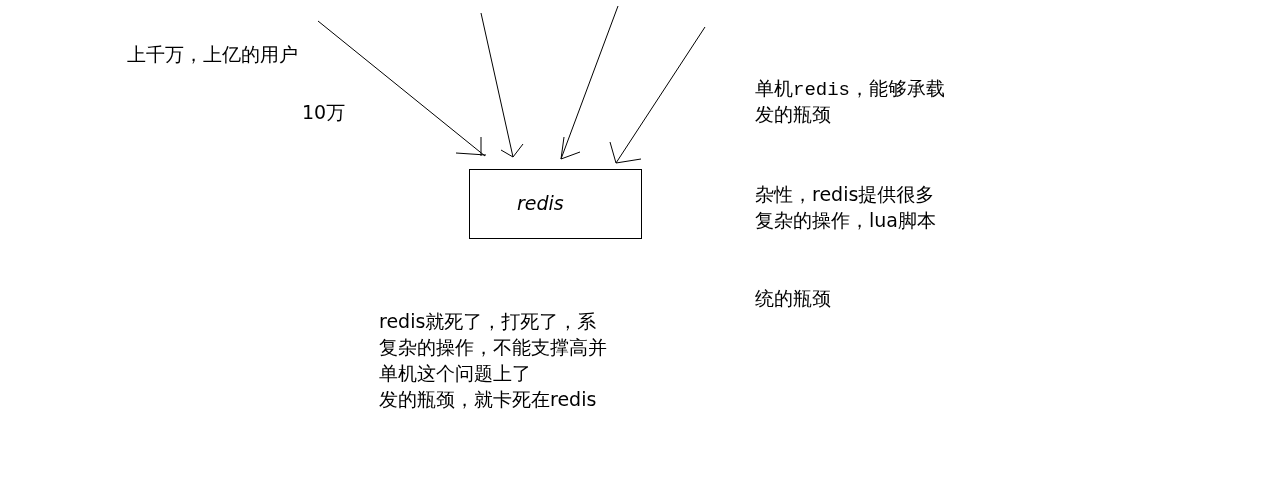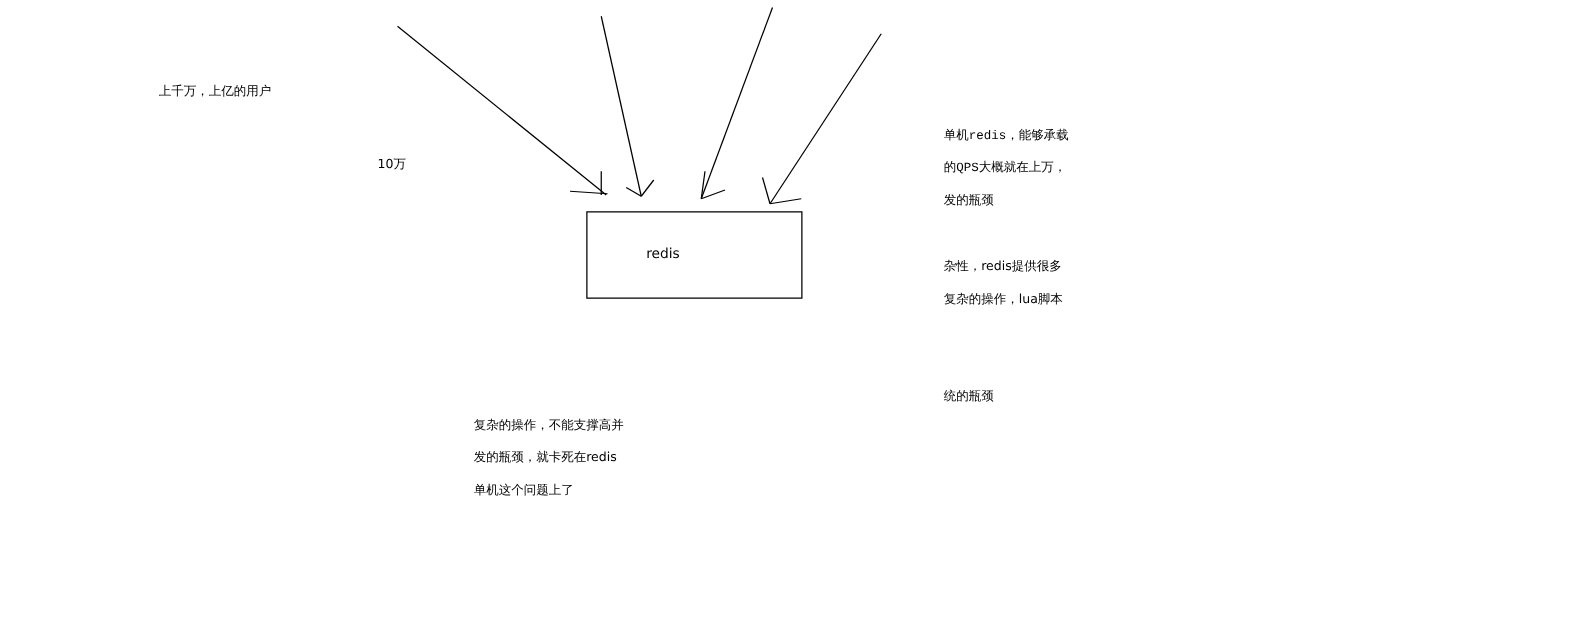--- a/index.html
+++ b/index.html
@@ -1,22 +1,22 @@
 <!DOCTYPE html>
 <html><head>
   <meta charset="utf-8">
   <style>
     html, body { margin: 0; padding: 0; background: #ffffff; }
     body { width: 1274px; height: 500px; position: relative; overflow: hidden;
       font-family: "DejaVu Sans", "Liberation Sans", sans-serif; color: #000; }
-    .txt { position: absolute; font-size: 10px; line-height: 26px; white-space: nowrap; margin-top: 20px; }
+    .txt { position: absolute; font-size: 19px; line-height: 26px; white-space: nowrap; }
     .canvas { position: absolute; left: 0; top: 0; }
     .box { position: absolute; left: 469px; top: 169px; width: 171px; height: 68px;
       border: 1px solid #000; box-sizing: content-box; }
-    .box-label { position: absolute; left: 517px; top: 190px; font-size: 11px; line-height: 26px; }
+    .box-label { position: absolute; left: 517px; top: 190px; font-size: 19px; line-height: 26px; font-style: italic; }
   </style>
 </head>
 <body>
 
 <svg class="canvas" width="1274" height="500" viewBox="0 0 1274 500">
   <g stroke="#000" stroke-width="1" fill="none">
     <g>
       <line x1="318" y1="21" x2="485" y2="156"></line>
       <line x1="481" y1="137" x2="481" y2="156"></line>
       <line x1="456" y1="153" x2="486" y2="155"></line>
@@ -40,28 +40,28 @@
 </svg>
 
 <div class="txt" style="left:127px;top:41px;">上千万，上亿的用户</div>
 <div class="txt" style="left:302px;top:99px;">10万</div>
 
 <div class="box"></div>
 <div class="box-label">redis</div>
 
 <div class="txt" style="left:755px;top:77px;font-family:Liberation Mono, monospace;">
   <div>单机redis，能够承载</div>
-  <div>的QPS大概就在上万，</div>
   <div>发的瓶颈</div>
 </div>
 
 <div class="txt" style="left:755px;top:181px;">
   <div>杂性，redis提供很多</div>
   <div>复杂的操作，lua脚本</div>
 </div>
 
 <div class="txt" style="left:755px;top:285px;">统的瓶颈</div>
 
 <div class="txt" style="left:379px;top:308px;">
+  <div>redis就死了，打死了，系</div>
   <div>复杂的操作，不能支撑高并</div>
+  <div>单机这个问题上了</div>
   <div>发的瓶颈，就卡死在redis</div>
-  <div>单机这个问题上了</div>
 </div>
 
 </body></html>

